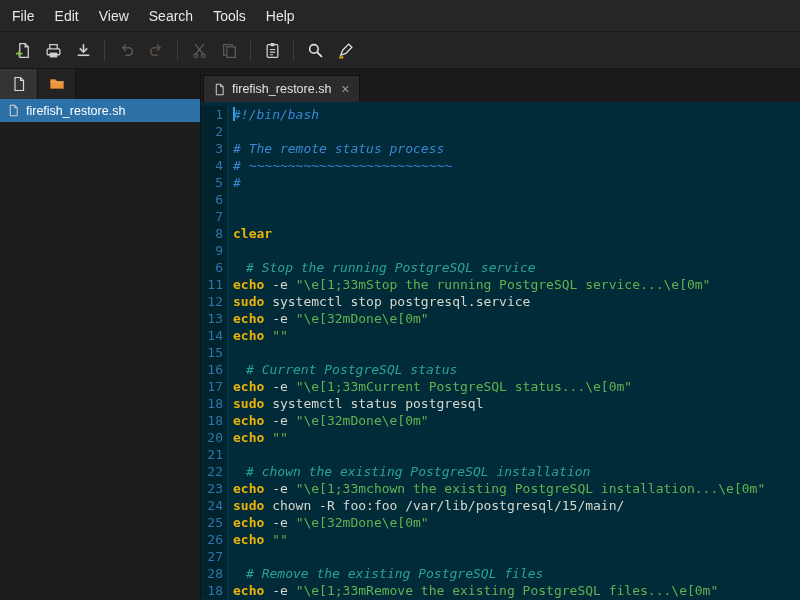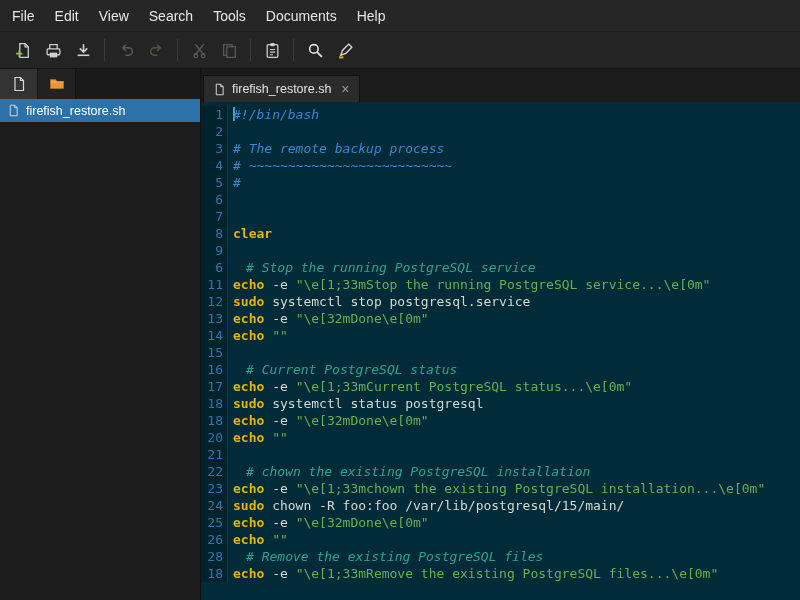--- a/index.html
+++ b/index.html
@@ -63,21 +63,20 @@
 </head>
 <body>
 
 <div class="window">
   <div class="menubar">
       <span class="menu-item">File</span>
       <span class="menu-item">Edit</span>
       <span class="menu-item">View</span>
       <span class="menu-item">Search</span>
       <span class="menu-item">Tools</span>
-      <span class="menu-item">Documents</span>
       <span class="menu-item">Help</span>
     </div>
   <div class="toolbar">
       <div class="tb-btn">
         <span class="tb-ic">
           <svg viewBox="0 0 16 16">
             <path d="M4.5 1.5h5l3 3v10h-8z" fill="none" stroke="#cfcfcf" stroke-width="1.2"></path>
             <path d="M9.5 1.5v3h3" fill="none" stroke="#cfcfcf" stroke-width="1.2"></path>
             <path d="M1 11h6M4 8v6" stroke="#8fc04c" stroke-width="1.6" fill="none"></path>
           </svg>
@@ -205,21 +204,21 @@
                 <path d="M9.5 1.5v3h3" fill="none" stroke="#d8d8d8" stroke-width="1.2"></path>
               </svg>
             </span>
           <span>firefish_restore.sh</span>
           <span class="tab-close">×</span>
         </div>
       </div>
       <div class="code-area">
           <div class="code-line"><span class="ln">1</span><span class="code"><span class="caret"></span><span class="tk-b">#!/bin/bash</span></span></div>
           <div class="code-line"><span class="ln">2</span><span class="code"></span></div>
-          <div class="code-line"><span class="ln">3</span><span class="code"><span class="tk-b"># The remote backup process</span></span></div>
+          <div class="code-line"><span class="ln">3</span><span class="code"><span class="tk-b"># The remote status process</span></span></div>
           <div class="code-line"><span class="ln">4</span><span class="code"><span class="tk-b"># ~~~~~~~~~~~~~~~~~~~~~~~~~~</span></span></div>
           <div class="code-line"><span class="ln">5</span><span class="code"><span class="tk-b">#</span></span></div>
           <div class="code-line"><span class="ln">6</span></div>
           <div class="code-line"><span class="ln">7</span><span class="code"></span></div>
           <div class="code-line"><span class="ln">8</span><span class="code"><span class="tk-k">clear</span></span></div>
           <div class="code-line"><span class="ln">9</span><span class="code"></span></div>
           <div class="code-line"><span class="ln">6</span><span class="code"><span class="tk-t"># Stop the running PostgreSQL service</span></span></div>
           <div class="code-line"><span class="ln">11</span><span class="code"><span class="tk-k">echo</span><span class="tk-d"> -e </span><span class="tk-s">"\e[1;33mStop the running PostgreSQL service...\e[0m"</span></span></div>
           <div class="code-line"><span class="ln">12</span><span class="code"><span class="tk-k">sudo</span><span class="tk-d"> systemctl stop postgresql.service</span></span></div>
           <div class="code-line"><span class="ln">13</span><span class="code"><span class="tk-k">echo</span><span class="tk-d"> -e </span><span class="tk-s">"\e[32mDone\e[0m"</span></span></div>
@@ -229,18 +228,19 @@
           <div class="code-line"><span class="ln">17</span><span class="code"><span class="tk-k">echo</span><span class="tk-d"> -e </span><span class="tk-s">"\e[1;33mCurrent PostgreSQL status...\e[0m"</span></span></div>
           <div class="code-line"><span class="ln">18</span><span class="code"><span class="tk-k">sudo</span><span class="tk-d"> systemctl status postgresql</span></span></div>
           <div class="code-line"><span class="ln">18</span><span class="code"><span class="tk-k">echo</span><span class="tk-d"> -e </span><span class="tk-s">"\e[32mDone\e[0m"</span></span></div>
           <div class="code-line"><span class="ln">20</span><span class="code"><span class="tk-k">echo</span><span class="tk-d"> </span><span class="tk-s">""</span></span></div>
           <div class="code-line"><span class="ln">21</span><span class="code"></span></div>
           <div class="code-line"><span class="ln">22</span><span class="code"><span class="tk-t"># chown the existing PostgreSQL installation</span></span></div>
           <div class="code-line"><span class="ln">23</span><span class="code"><span class="tk-k">echo</span><span class="tk-d"> -e </span><span class="tk-s">"\e[1;33mchown the existing PostgreSQL installation...\e[0m"</span></span></div>
           <div class="code-line"><span class="ln">24</span><span class="code"><span class="tk-k">sudo</span><span class="tk-d"> chown -R foo:foo /var/lib/postgresql/15/main/</span></span></div>
           <div class="code-line"><span class="ln">25</span><span class="code"><span class="tk-k">echo</span><span class="tk-d"> -e </span><span class="tk-s">"\e[32mDone\e[0m"</span></span></div>
           <div class="code-line"><span class="ln">26</span><span class="code"><span class="tk-k">echo</span><span class="tk-d"> </span><span class="tk-s">""</span></span></div>
+          <div class="code-line"><span class="ln">27</span><span class="code"></span></div>
           <div class="code-line"><span class="ln">28</span><span class="code"><span class="tk-t"># Remove the existing PostgreSQL files</span></span></div>
           <div class="code-line"><span class="ln">18</span><span class="code"><span class="tk-k">echo</span><span class="tk-d"> -e </span><span class="tk-s">"\e[1;33mRemove the existing PostgreSQL files...\e[0m"</span></span></div>
         </div>
     </div>
   </div>
 </div>
 
 </body></html>

